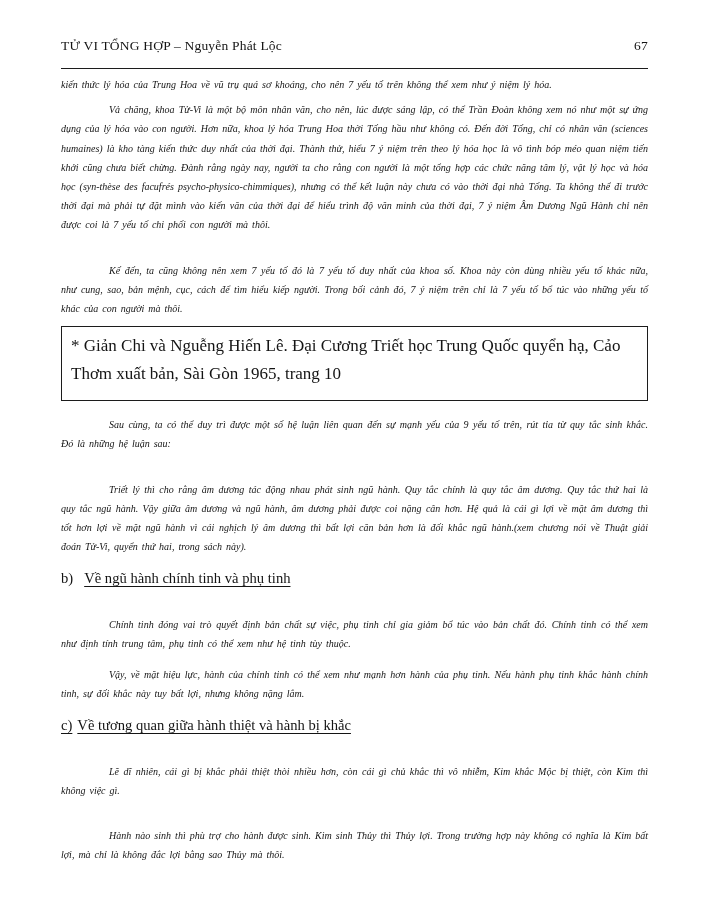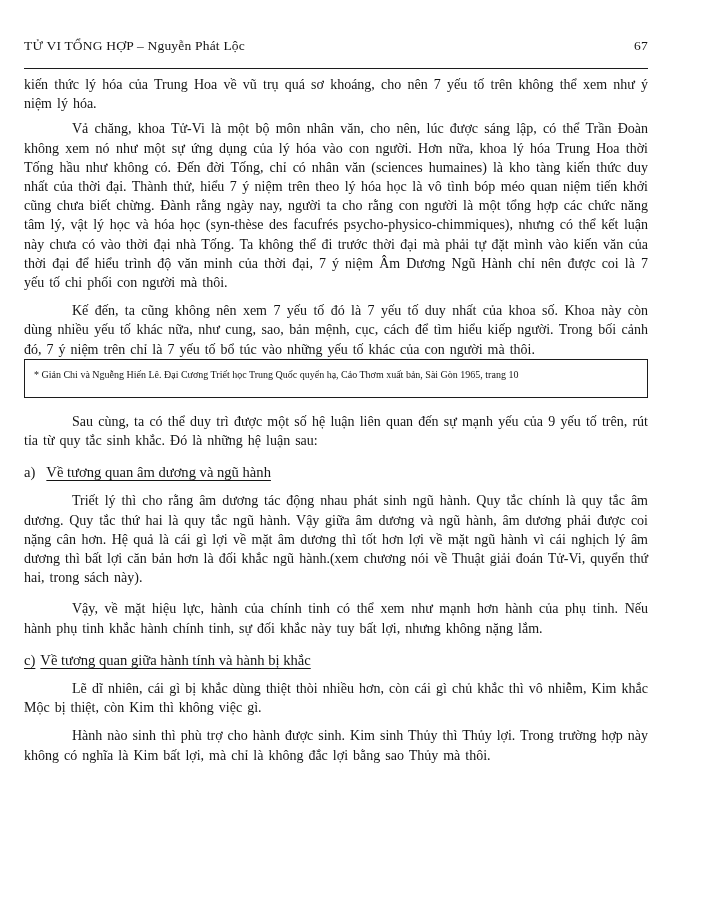--- a/index.html
+++ b/index.html
@@ -2,54 +2,55 @@
 <html><head>
 <meta charset="utf-8">
 <style>
   * { margin:0; padding:0; box-sizing:border-box; }
   html,body { background:#e8e8e8; }
   .page {
     width:705px; height:913px;
     background:#ffffff;
     color:#141414;
     font-family:"Liberation Serif","DejaVu Serif",serif;
-    padding:38px 57px 0 24px;
+    padding:38px 57px 0 61px;
     position:relative;
     overflow:hidden;
     margin:0 auto;
   }
   .running-header {
     display:flex;
     justify-content:space-between;
     align-items:baseline;
     font-size:13.5px;
     letter-spacing:0.2px;
   }
   .rule {
     border:none;
     border-top:1.8px solid #1c1c1c;
     margin-top:14px;
   }
   .para {
-    font-size:14px;
+    font-size:10px;
     line-height:19.2px;
     text-align:justify;
     word-spacing:1.5px;
     margin-top:6px;
+    font-style:italic;
   }
   .indent { text-indent:48px; }
   .tight { margin-top:12px; }
-  .gap-md { margin-top:9px; }
+  .gap-md { margin-top:26px; }
   .gap-lg { margin-top:14px; }
   .footnote-box {
     border:1.6px solid #1c1c1c;
-    margin-top:0;
+    margin-top:8px;
     padding:5px 10px 12px 9px;
-    font-size:10px;
-    line-height:20px;
+    font-size:17px;
+    line-height:28px;
     text-align:left;
   }
   .section-heading {
     margin-top:13px;
     font-size:14.6px;
     line-height:19.2px;
   }
   .sec-prefix { margin-right:11px; }
   .sec-title {
     text-decoration:underline;
@@ -78,27 +79,28 @@
   <p class="para indent">Vả chăng, khoa Tử-Vi là một bộ môn nhân văn, cho nên, lúc được sáng lập, có thể Trần Đoàn không xem nó như một sự ứng dụng của lý hóa vào con người.  Hơn nữa, khoa lý hóa Trung Hoa thời Tống hầu như không có.  Đến đời Tống, chỉ có nhân văn (sciences humaines) là kho tàng kiến thức duy nhất của thời đại.  Thành thử, hiểu 7 ý niệm trên theo lý hóa học là vô tình bóp méo quan niệm tiến khởi cũng chưa biết chừng.  Đành rằng ngày nay, người ta cho rằng con người là một tổng hợp các chức năng tâm lý, vật lý học và hóa học (syn-thèse des facufrés psycho-physico-chimmiques), nhưng  có thể kết luận này chưa có vào thời đại nhà Tống.  Ta không thể đi trước thời đại mà phải tự đặt mình vào kiến văn của thời đại để hiểu trình độ văn minh của thời đại, 7 ý niệm Âm Dương Ngũ Hành chỉ nên được coi là 7 yếu tố chi phối con người mà thôi.</p>
 
   <p class="para indent gap-md">Kế đến, ta cũng không nên xem 7 yếu tố đó là 7 yếu tố duy nhất của khoa số.  Khoa này còn dùng nhiều yếu tố khác nữa, như cung, sao, bản mệnh, cục, cách để tìm hiểu kiếp người.  Trong bối cảnh đó, 7 ý niệm trên chỉ là 7 yếu tố bổ túc vào những yếu tố khác của con người mà thôi.</p>
 
   <div class="footnote-box">
     <span>* Giản Chi và Nguễng Hiến Lê. Đại Cương Triết học Trung Quốc quyển hạ, Cảo Thơm xuất bản, Sài Gòn 1965, trang 10</span>
   </div>
 
   <p class="para indent gap-lg">Sau cùng, ta có thể duy trì được một số hệ luận liên quan đến sự mạnh yếu của 9 yếu tố trên, rút tỉa từ quy tắc sinh khắc.  Đó là những hệ luận sau:</p>
 
-  <div class="section-heading">
-    <span class="sec-prefix">a)</span><span class="sec-title">Về tương quan âm dương và ngũ hành</span>
-  </div>
   <p class="para indent gap-md">Triết lý thì cho rằng âm dương tác động nhau phát sinh ngũ hành.  Quy tắc chính là quy tắc âm dương.  Quy tắc thứ hai là quy tắc ngũ hành.  Vậy giữa âm dương và ngũ hành, âm dương phải được coi nặng cân hơn.  Hệ quả là cái gì lợi về mặt âm dương thì tốt hơn lợi về mặt ngũ hành vì cái nghịch lý âm dương thì bất lợi căn bản hơn là đối khắc ngũ hành.(xem chương nói về Thuật giải đoán Tử-Vi, quyển thứ hai, trong sách này).</p>
 
+  <div class="section-heading">
+    <span class="sec-prefix">b)</span><span class="sec-title">Về ngũ hành chính tinh và phụ tinh</span>
+  </div>
+  <p class="para indent gap-md">Chính tinh đóng vai trò quyết định bản chất sự việc, phụ tinh chỉ gia giảm bổ túc vào bản chất đó.  Chính tinh có thể xem như định tính trung tâm, phụ tinh có thể xem như hệ tinh tùy thuộc.</p>
   <p class="para indent tight">Vậy, về mặt hiệu lực, hành của chính tinh có thể xem như mạnh hơn hành của phụ tinh.  Nếu hành phụ tinh khắc hành chính tinh, sự đối khắc này tuy bất lợi, nhưng không nặng lắm.</p>
 
   <div class="section-heading all-underline">
-    <span class="sec-prefix">c)</span><span class="sec-title">Về tương quan giữa hành tính và hành bị khắc</span>
+    <span class="sec-prefix">c)</span><span class="sec-title">Về tương quan giữa hành thiệt và hành bị khắc</span>
   </div>
-  <p class="para indent gap-md">Lẽ dĩ nhiên, cái gì bị khắc dùng thiệt thòi nhiều hơn, còn cái gì chủ khắc thì vô nhiễm, Kim khắc Mộc bị thiệt, còn Kim thì không việc gì.</p>
+  <p class="para indent gap-md">Lẽ dĩ nhiên, cái gì bị khắc phải thiệt thòi nhiều hơn, còn cái gì chủ khắc thì vô nhiễm, Kim khắc Mộc bị thiệt, còn Kim thì không việc gì.</p>
 
   <p class="para indent gap-md">Hành nào sinh thì phù trợ cho hành được sinh.  Kim sinh Thủy thì Thủy lợi.  Trong trường hợp này không có nghĩa là Kim bất lợi, mà chỉ là không đắc lợi bằng sao Thủy mà thôi.</p>
 
 </div>
 
 </body></html>

